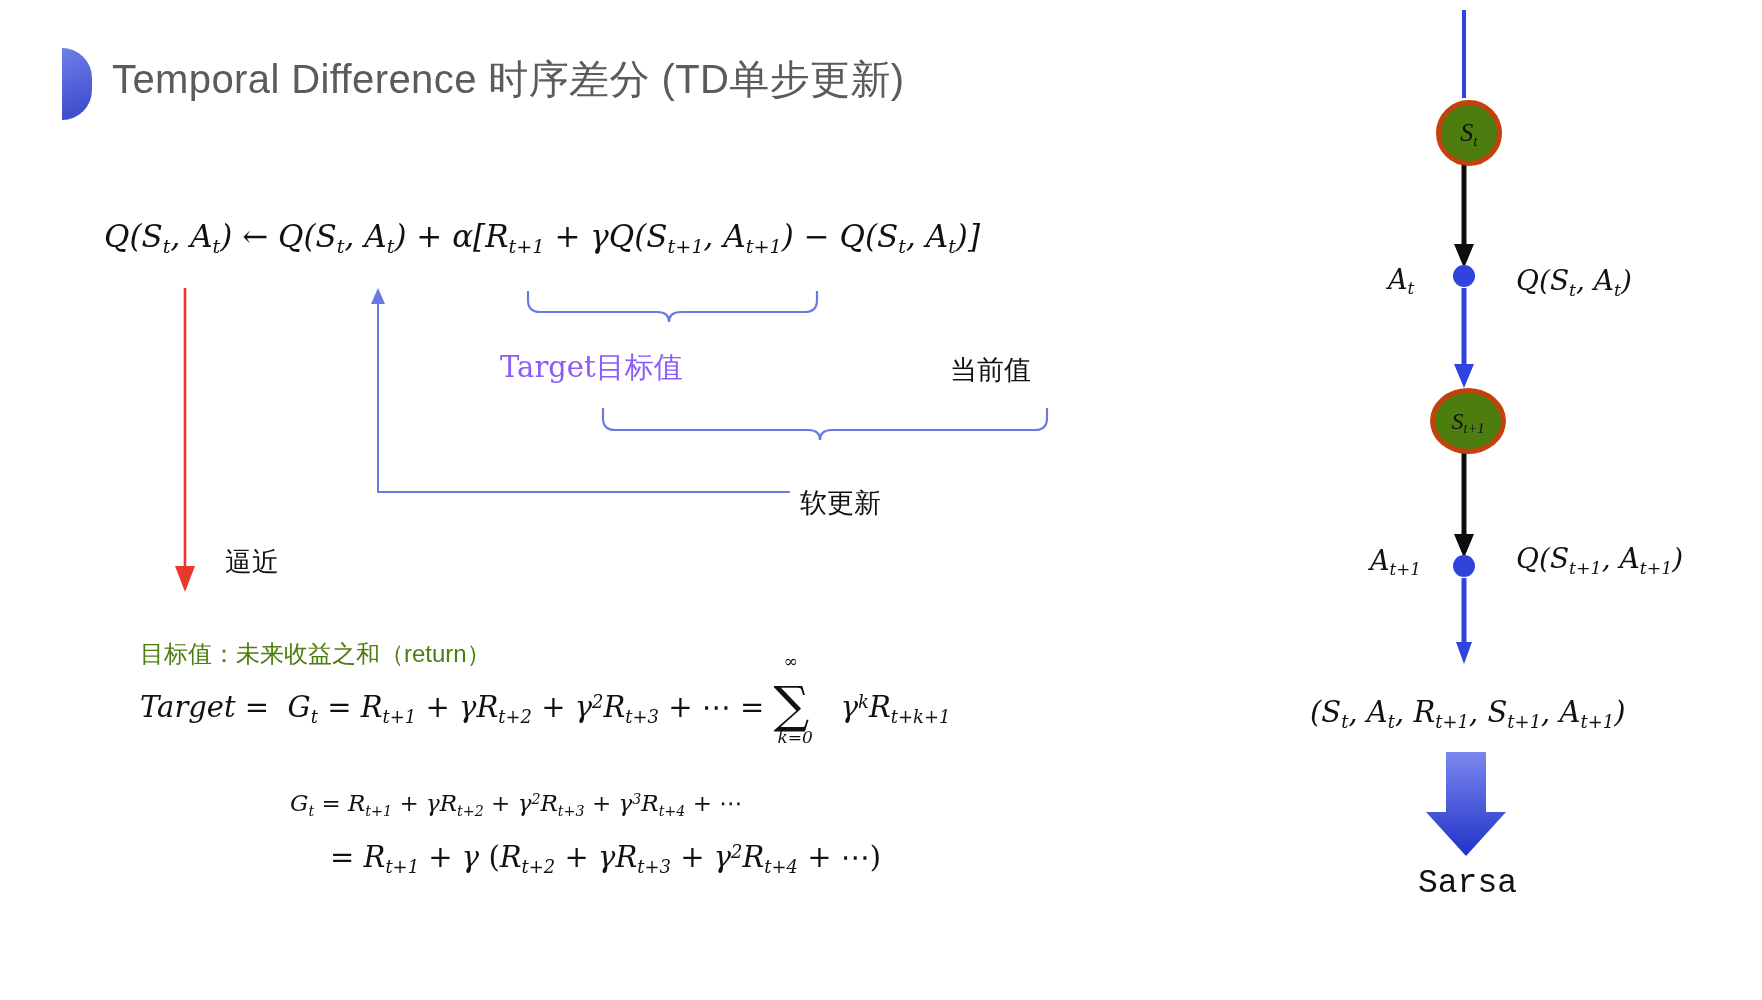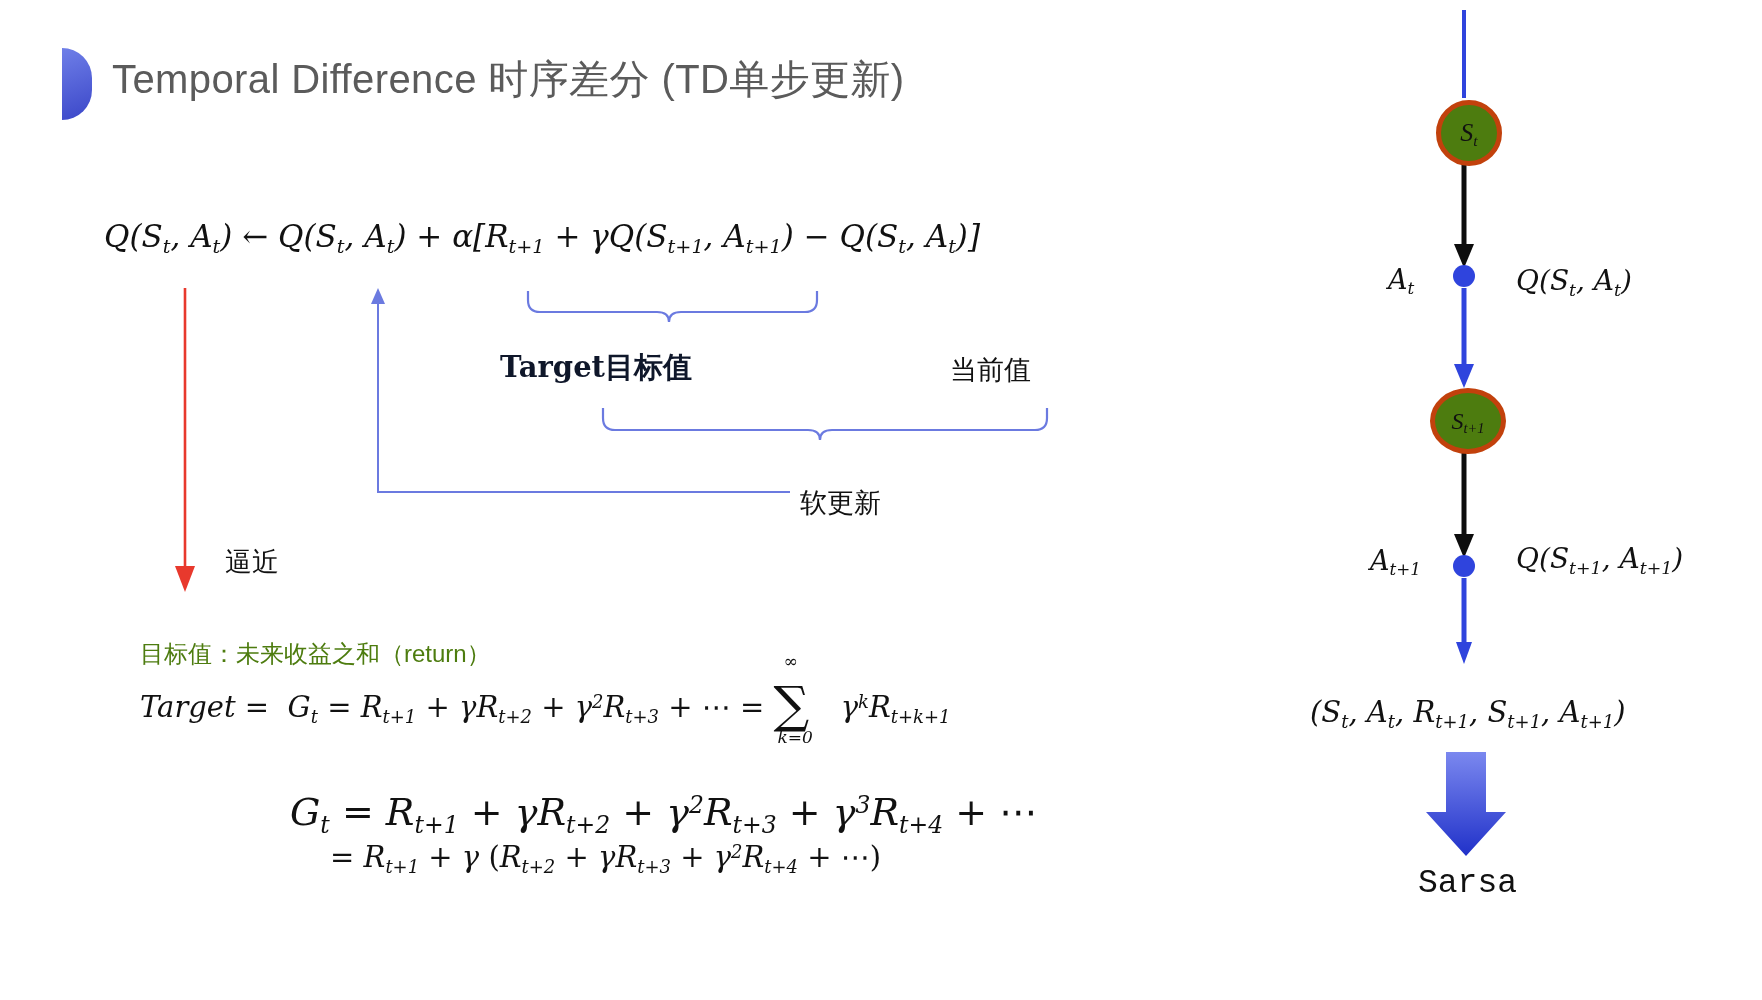--- a/index.html
+++ b/index.html
@@ -81,22 +81,21 @@
     font-size: 27px;
     color: #111;
     white-space: nowrap;
   }
   .label-target {
     position: absolute;
     left: 500px;
     top: 348px;
     font-size: 29px;
     white-space: nowrap;
-    color: #0f172a;
-    font-weight: bold;
+    color: #8b5cf6;
   }
   .label-target .serif {
     font-family: "DejaVu Serif", serif;
   }
   .label-target .cn {
     font-family: "Liberation Sans", sans-serif;
   }
   .label-current {
     left: 950px;
     top: 352px;
@@ -160,21 +159,21 @@
     position: absolute;
     left: 4px;
     top: 18px;
     font-size: 17px;
     font-family: "DejaVu Serif", serif;
   }
   .eq-g1 {
     position: absolute;
     left: 290px;
     top: 790px;
-    font-size: 38px;
+    font-size: 23px;
   }
   .eq-g2 {
     position: absolute;
     left: 330px;
     top: 840px;
     font-size: 29px;
   }
   .eq-g3 {
     position: absolute;
     left: 330px;

